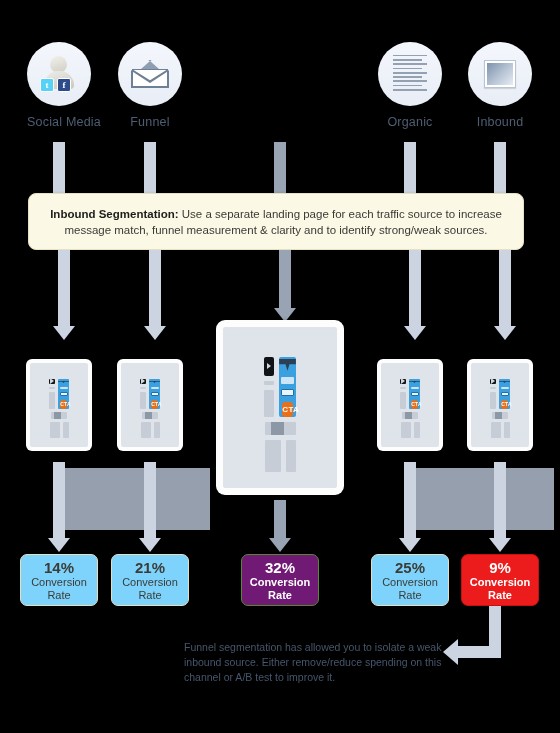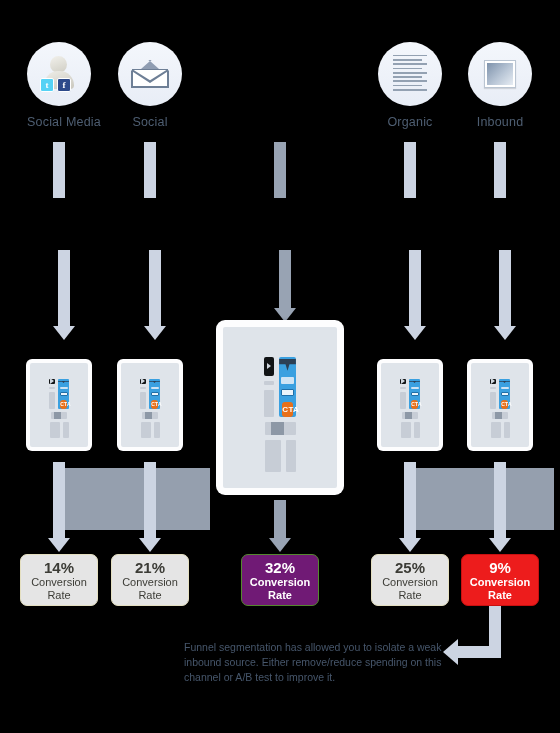--- a/index.html
+++ b/index.html
@@ -144,21 +144,21 @@
   .lp-foot i { height:2.5px; background:#b4bcc7; width:34%; }
 
   
   .conv {
     position:absolute; border-radius:7px; text-align:center;
     box-shadow:0 2px 4px rgba(0,0,0,.5);
     display:flex; flex-direction:column; align-items:center; justify-content:center;
   }
   .conv .pct { font-size:15px; font-weight:bold; line-height:17px; }
   .conv .lbl { font-size:11px; line-height:13px; }
-  .conv.cream { background:#e5e5e5; border:1px solid #e4dfc0; color:#3c3c36; }
+  .conv.cream { background:#7dd3fc; border:1px solid #e4dfc0; color:#3c3c36; }
   .conv.green { background:#701a75; border:1px solid #55882f; color:#fff; }
   .conv.green .lbl, .conv.green .pct { font-weight:bold; }
   .conv.red   { background:#ed1c1c; border:1px solid #c81010; color:#fff; }
   .conv.red .lbl, .conv.red .pct { font-weight:bold; }
 
   
   #footnote { position:absolute; left:184px; top:640px; width:258px;
               font-size:10.5px; line-height:15px; color:#46566b; }
   #foot-arrow-stem { position:absolute; background:#ccd4e2; }
   #foot-arrow-head { position:absolute; width:0;height:0;
@@ -182,21 +182,21 @@
 
   <div class="channel" style="left:118px; top:42px; width:64px;">
     <div class="circle">
       <div class="env">
         <div class="env-flapback"></div>
         <div class="env-body"></div>
         <div class="env-v"></div>
         <div class="env-out"></div>
       </div>
     </div>
-    <div class="chan-label">Social</div>
+    <div class="chan-label">Funnel</div>
   </div>
 
 
   <div class="channel" style="left:378px; top:42px; width:64px;">
     <div class="circle">
       <div class="org-lines">
         <i></i>
           <i></i>
           <i></i>
           <i></i>
@@ -218,20 +218,23 @@
     </div>
     <div class="chan-label">Inbound</div>
   </div>
 
   <div class="vline" style="left:53px; top:142px; height:56px;"></div>
   <div class="vline" style="left:144px; top:142px; height:56px;"></div>
   <div class="vline dark" style="left:274px; top:142px; height:56px;"></div>
   <div class="vline" style="left:404px; top:142px; height:56px;"></div>
   <div class="vline" style="left:494px; top:142px; height:56px;"></div>
 
+  <div id="callout">
+    <p><b>Inbound Segmentation:</b><span> Use a separate landing page for each traffic source to increase message match, funnel measurement &amp; clarity and to identify strong/weak sources.</span></p>
+  </div>
 
   <div class="arrow" style="left:53px; top:250px; width:22px; height:90px;">
     <div class="stem" style="height:76px;"></div>
       <div class="head" style="top:76px;"></div>
   </div>
   <div class="arrow" style="left:144px; top:250px; width:22px; height:90px;">
     <div class="stem" style="height:76px;"></div>
       <div class="head" style="top:76px;"></div>
   </div>
   <div class="arrow dark" style="left:274px; top:250px; width:22px; height:72px;">

